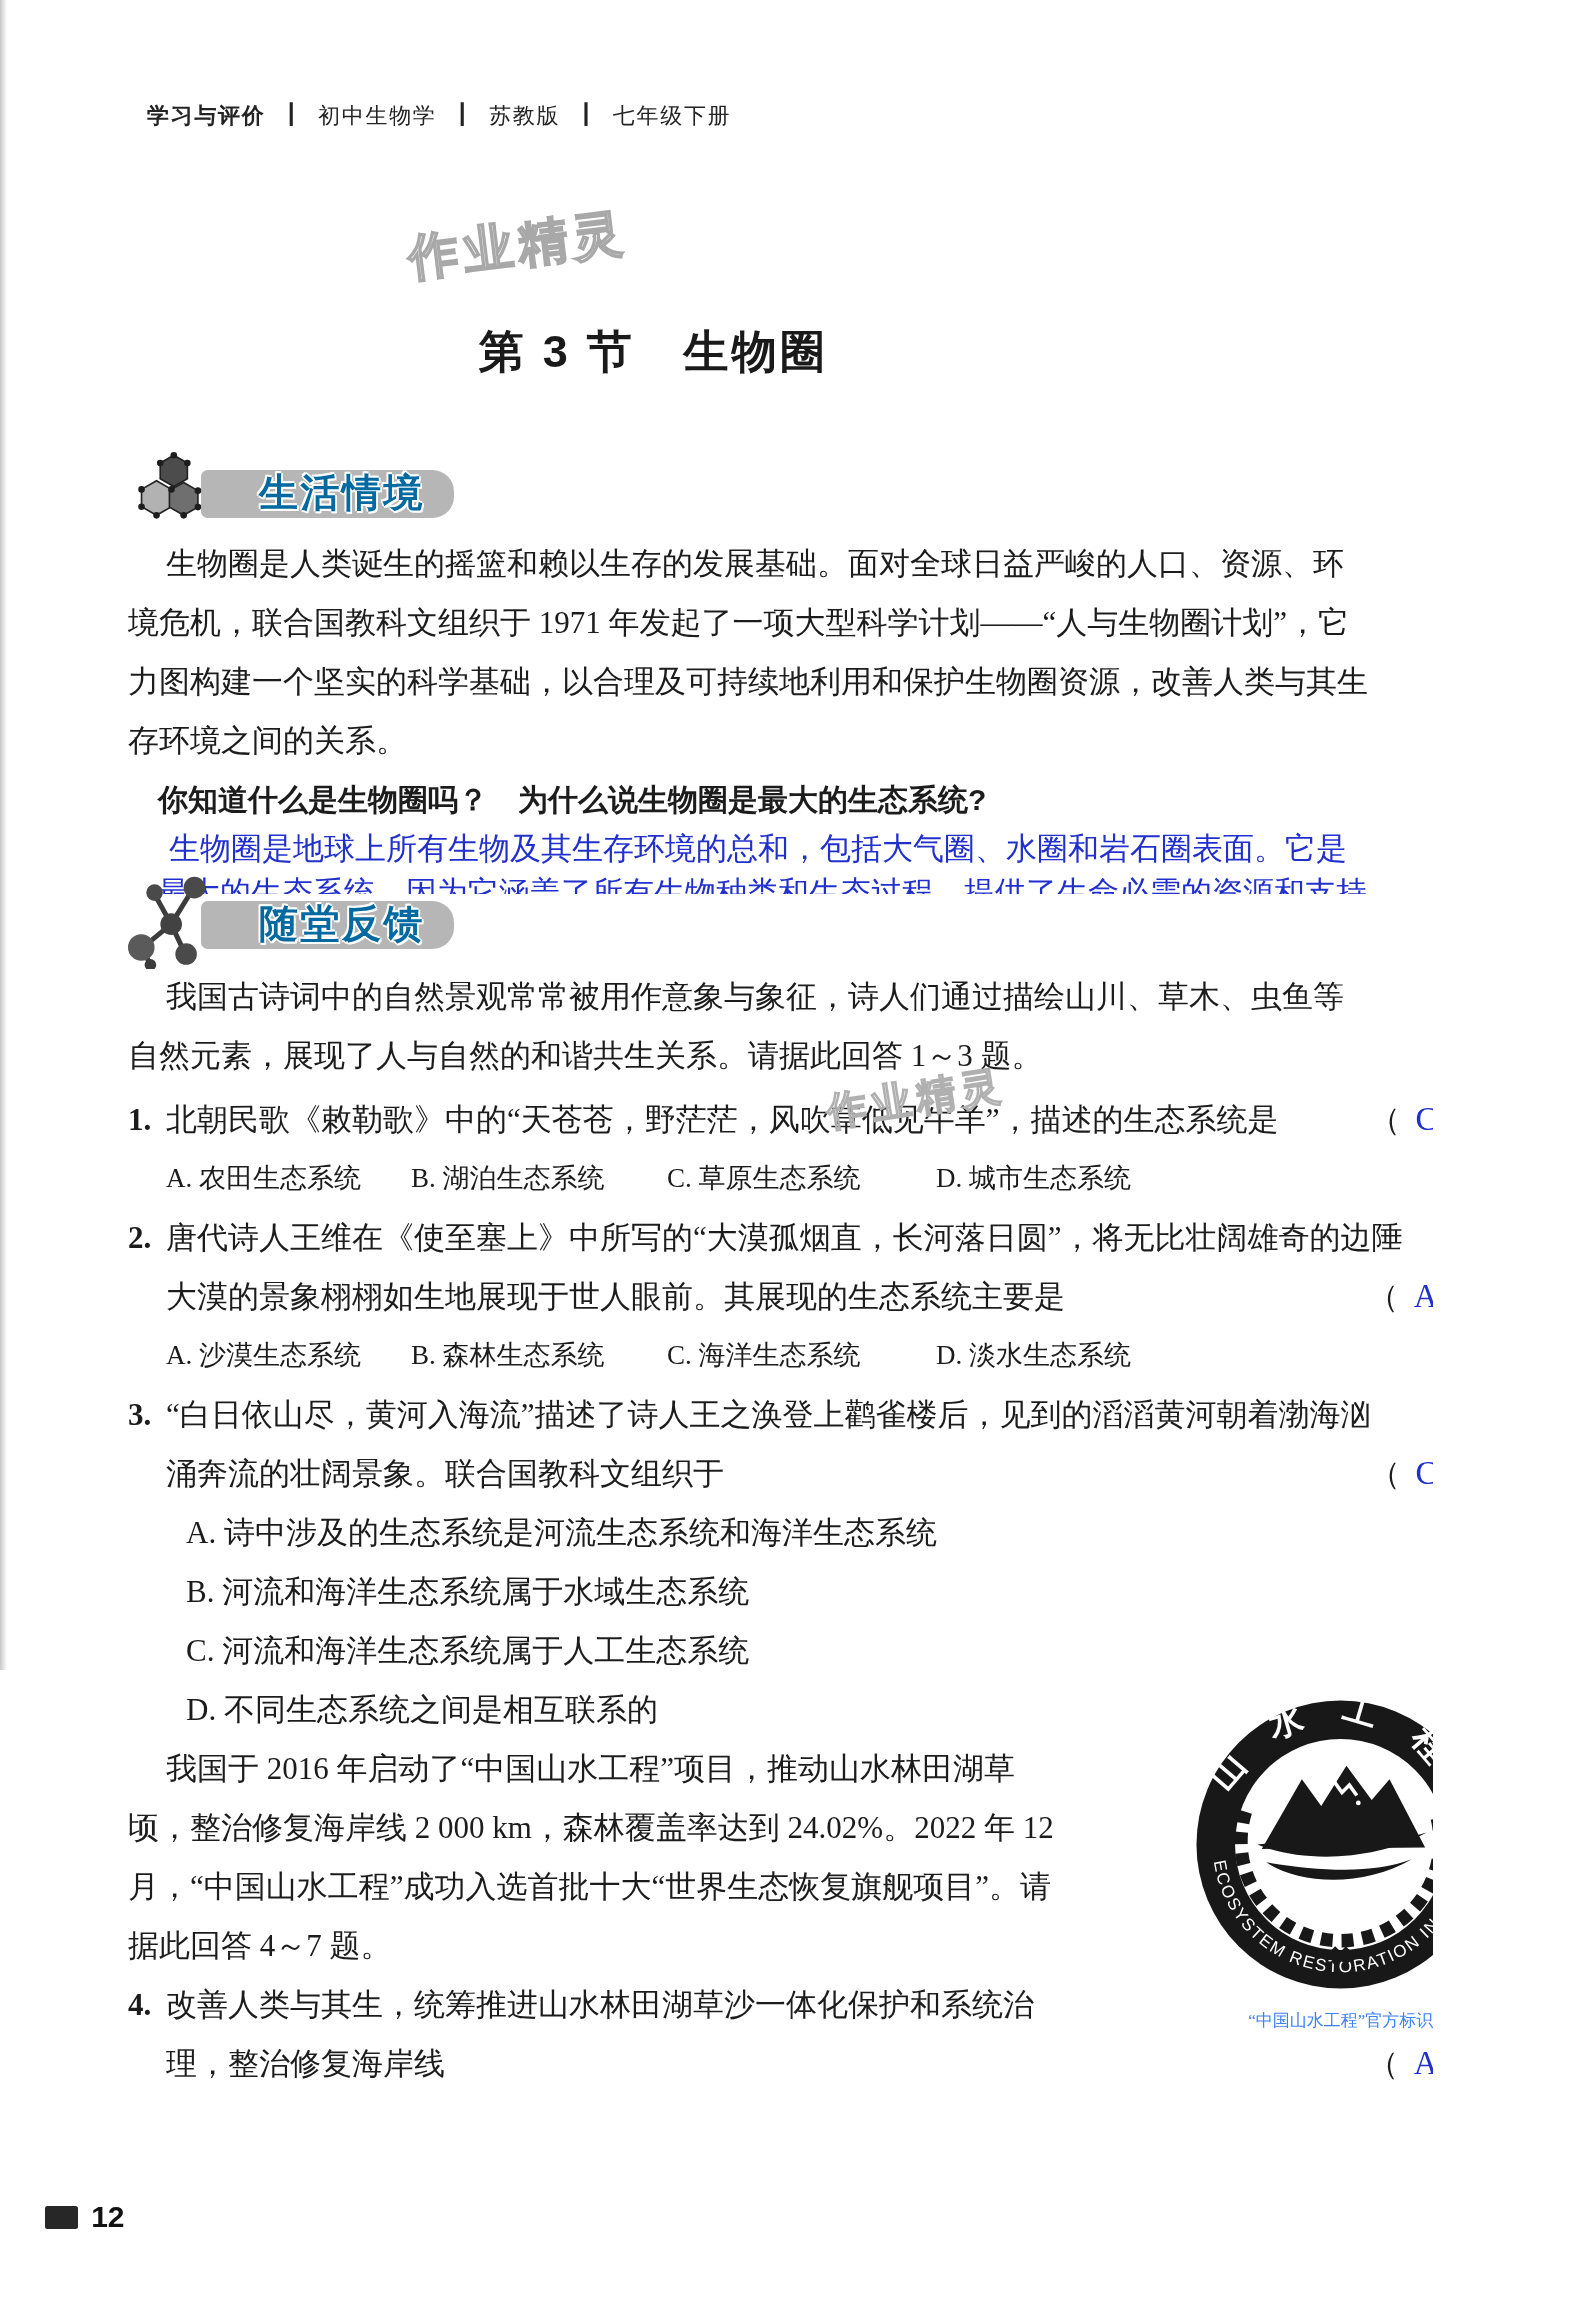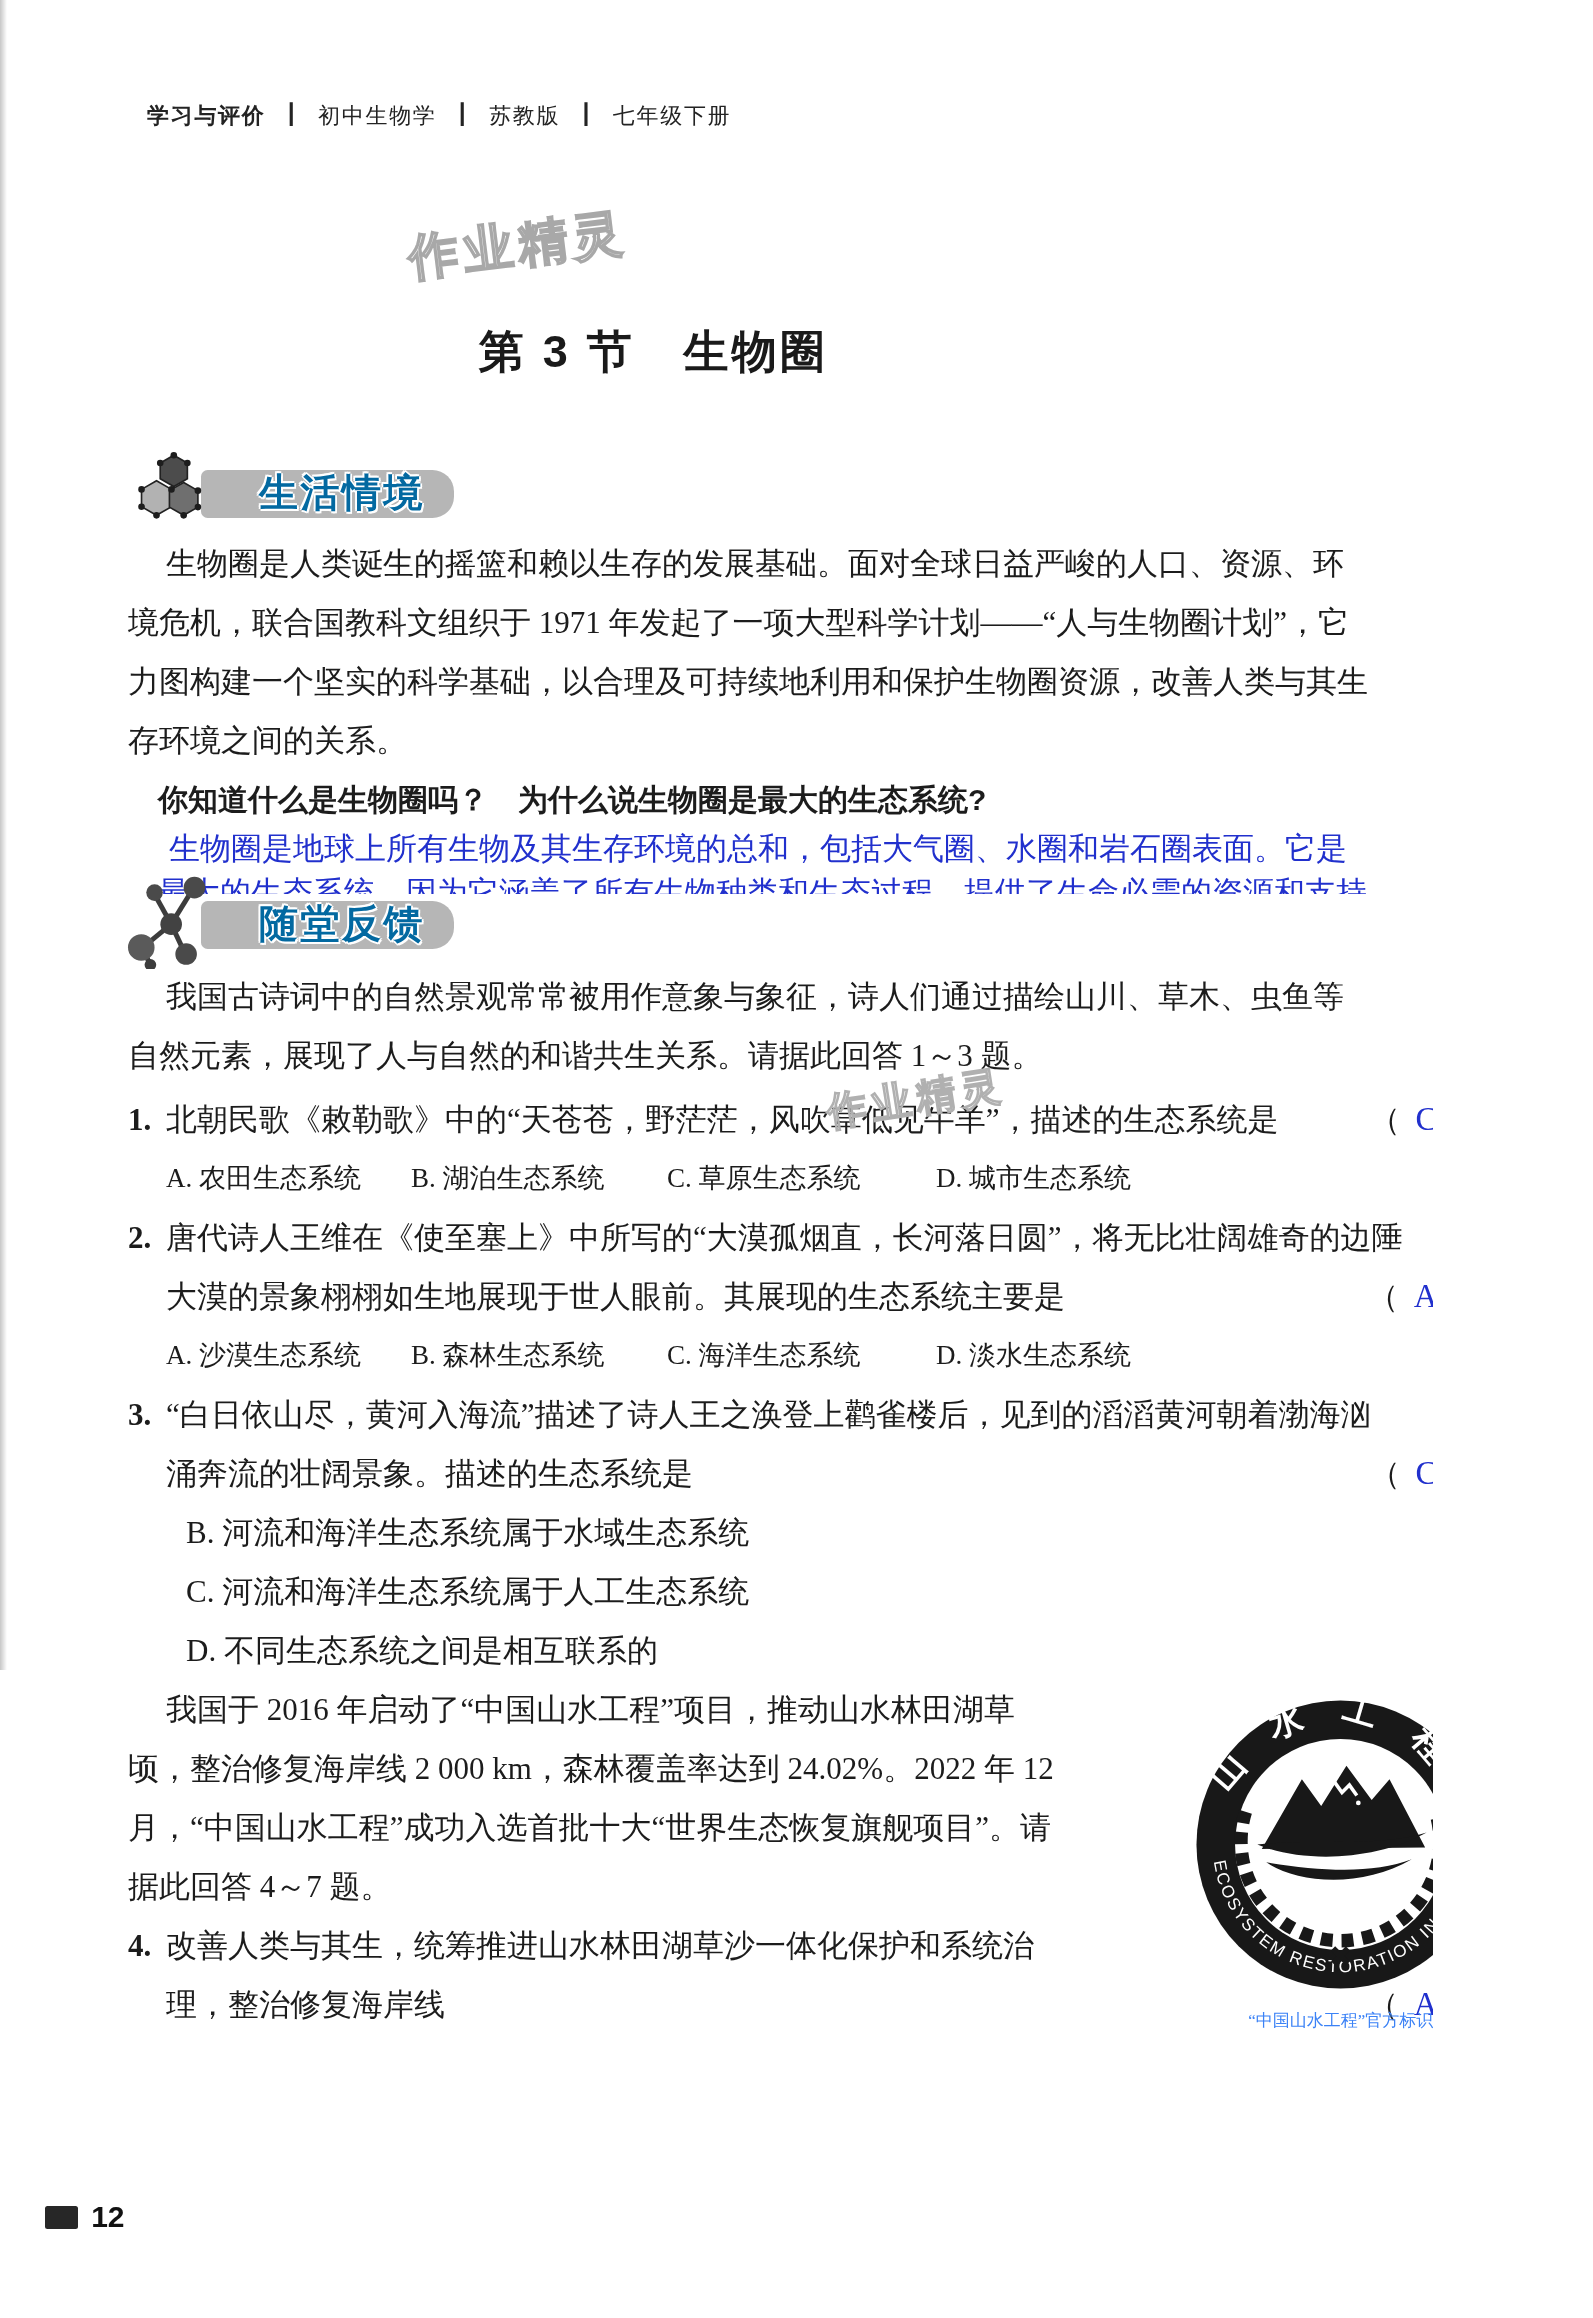--- a/index.html
+++ b/index.html
@@ -189,22 +189,23 @@
       <div class="line">大漠的景象栩栩如生地展现于世人眼前。其展现的生态系统主要是</div>
       <span class="q-answer a-top1"><span>（</span><span class="ltr blue">A</span><span>）</span></span>
       <div class="opt-row">
         <span class="opt w1">A. 沙漠生态系统</span><span class="opt w2">B. 森林生态系统</span><span class="opt w3">C. 海洋生态系统</span><span class="opt">D. 淡水生态系统</span>
       </div>
     </div>
 
     <div class="question">
       <span class="q-num">3.</span>
       <div class="line">“白日依山尽，黄河入海流”描述了诗人王之涣登上鹳雀楼后，见到的滔滔黄河朝着渤海汹</div>
-      <div class="line">涌奔流的壮阔景象。描述的生态系统是</div>
+      <div class="line">涌奔流的壮阔景象。联合国教科文组织于</div>
       <span class="q-answer a-top1"><span>（</span><span class="ltr blue">C</span><span>）</span></span>
+      <div class="line opt-stack">A. 诗中涉及的生态系统是河流生态系统和海洋生态系统</div>
       <div class="line opt-stack">B. 河流和海洋生态系统属于水域生态系统</div>
       <div class="line opt-stack">C. 河流和海洋生态系统属于人工生态系统</div>
       <div class="line opt-stack">D. 不同生态系统之间是相互联系的</div>
     </div>
 
     <div class="proj">
       <div class="line indent">我国于 2016 年启动了“中国山水工程”项目，推动山水林田湖草</div>
       <div class="line">顷，整治修复海岸线 2 000 km，森林覆盖率达到 24.02%。2022 年 12</div>
       <div class="line">月，“中国山水工程”成功入选首批十大“世界生态恢复旗舰项目”。请</div>
       <div class="line">据此回答 4～7 题。</div>

